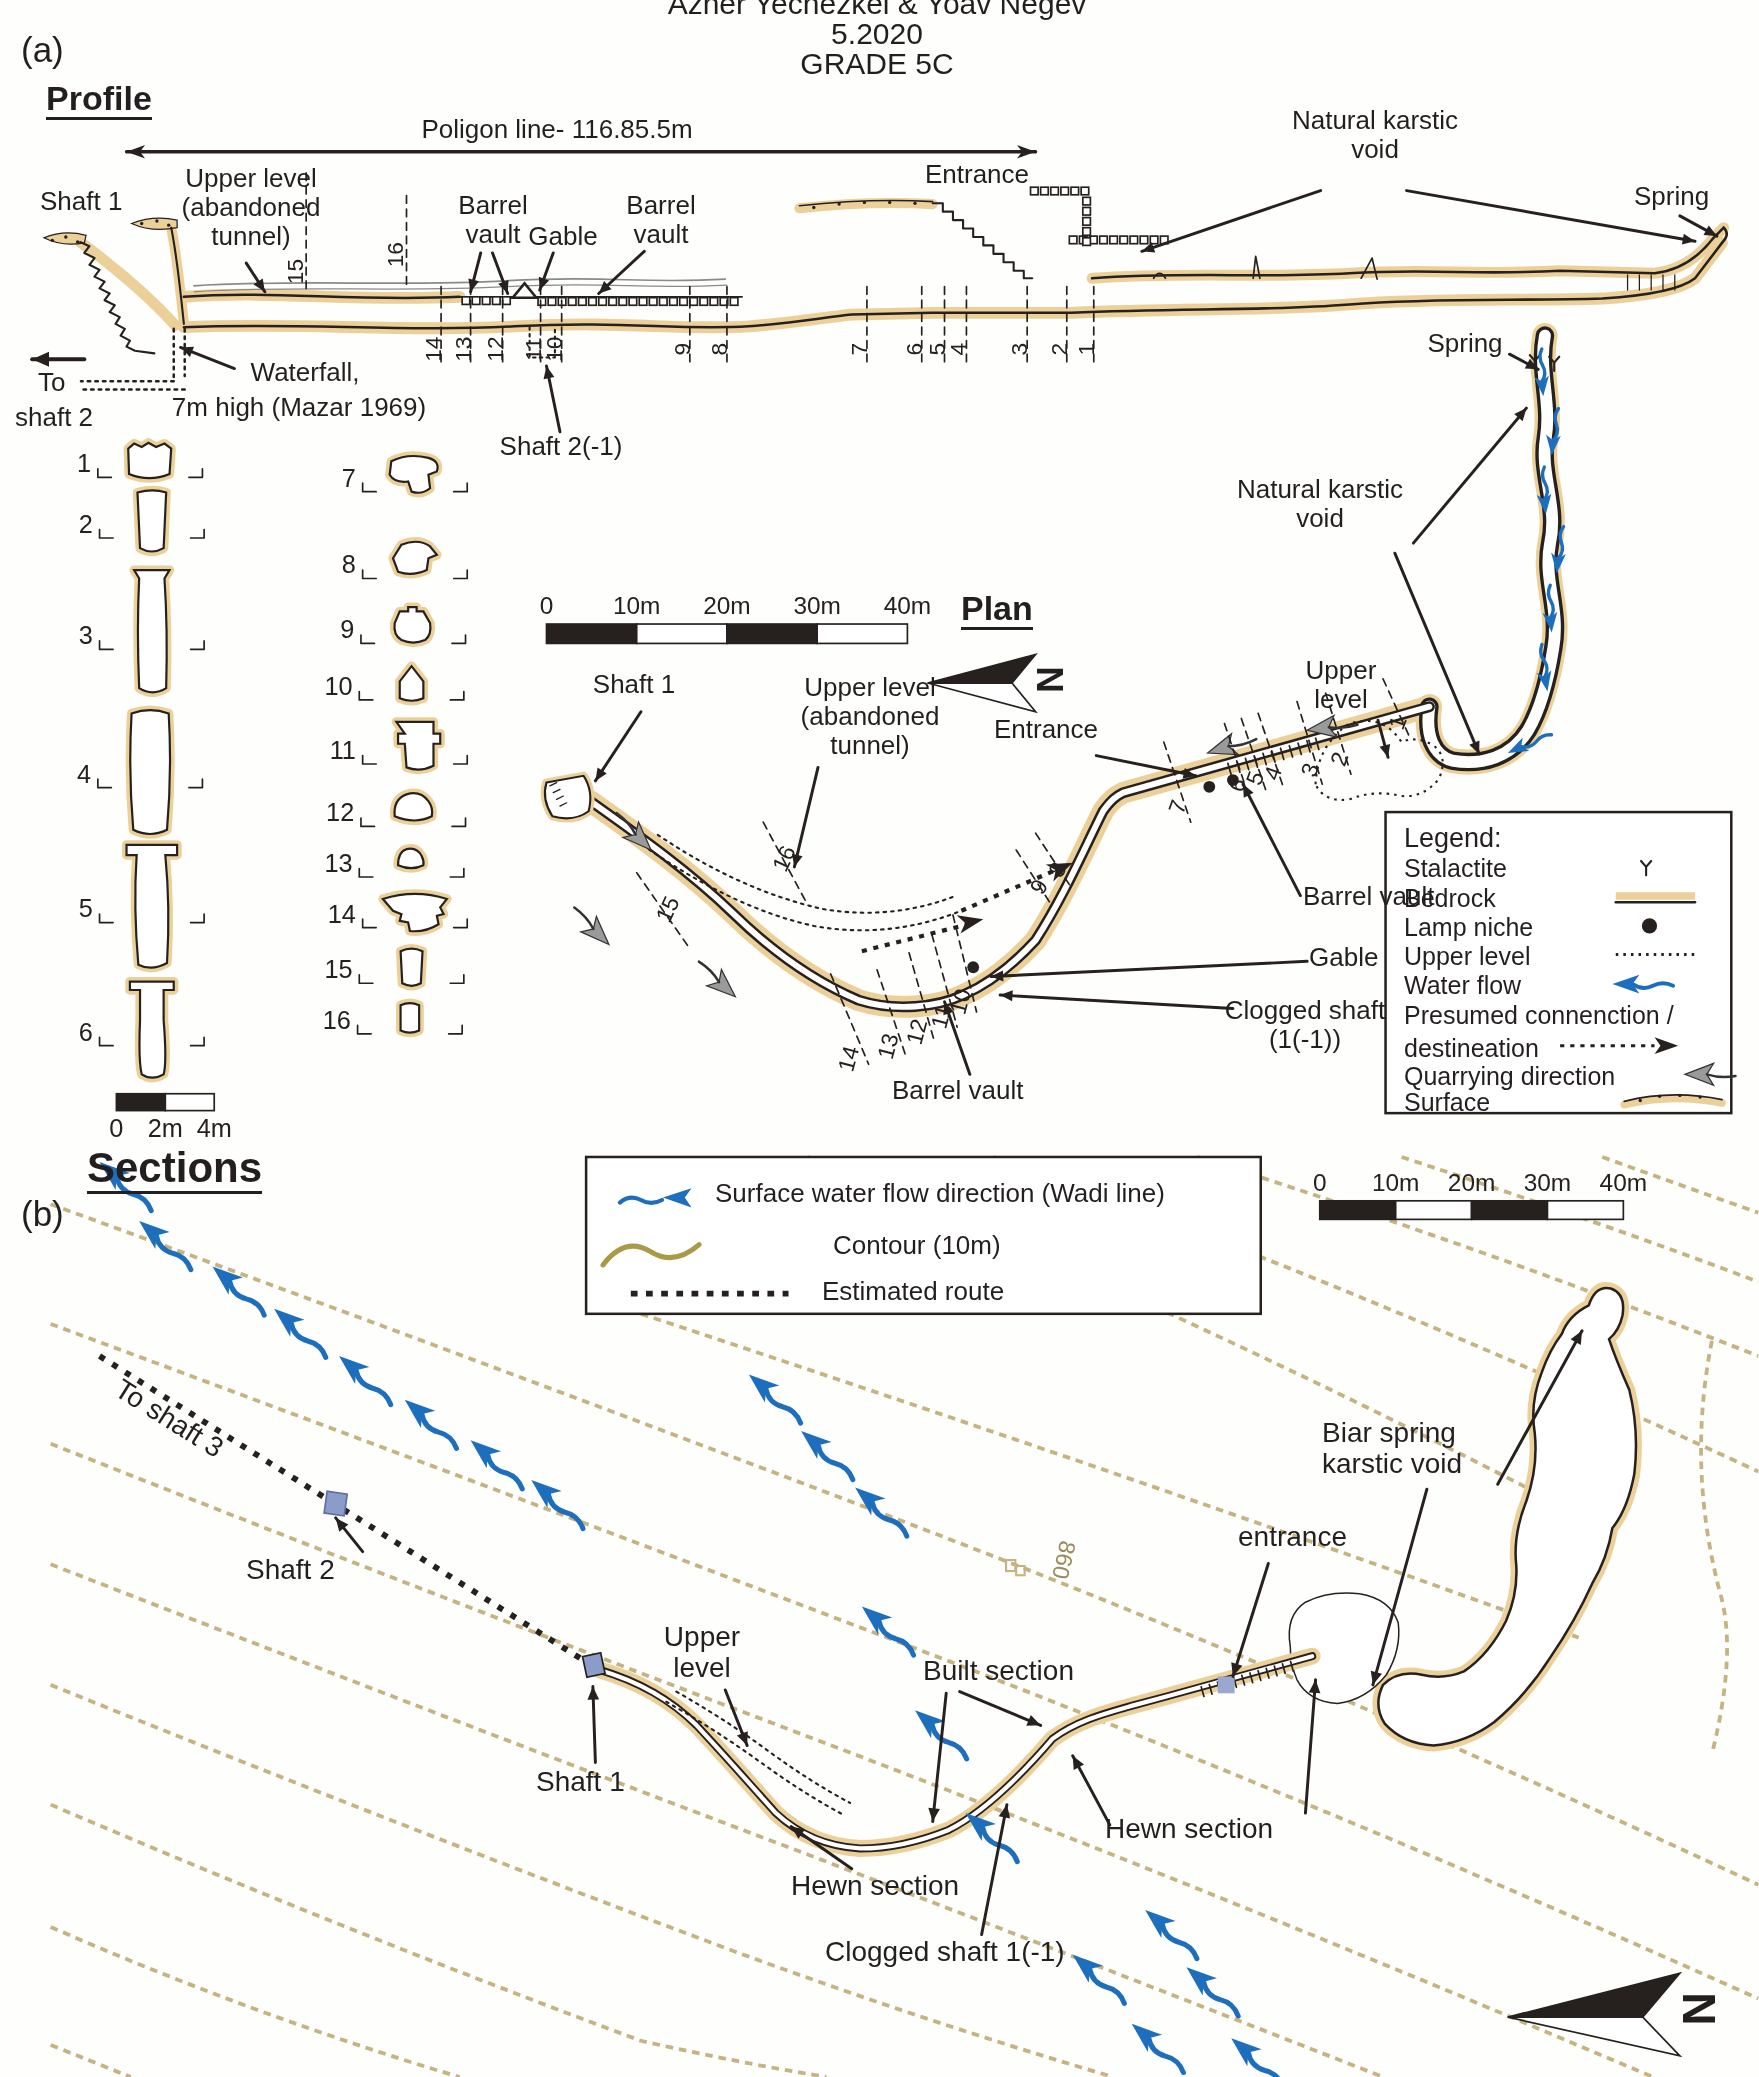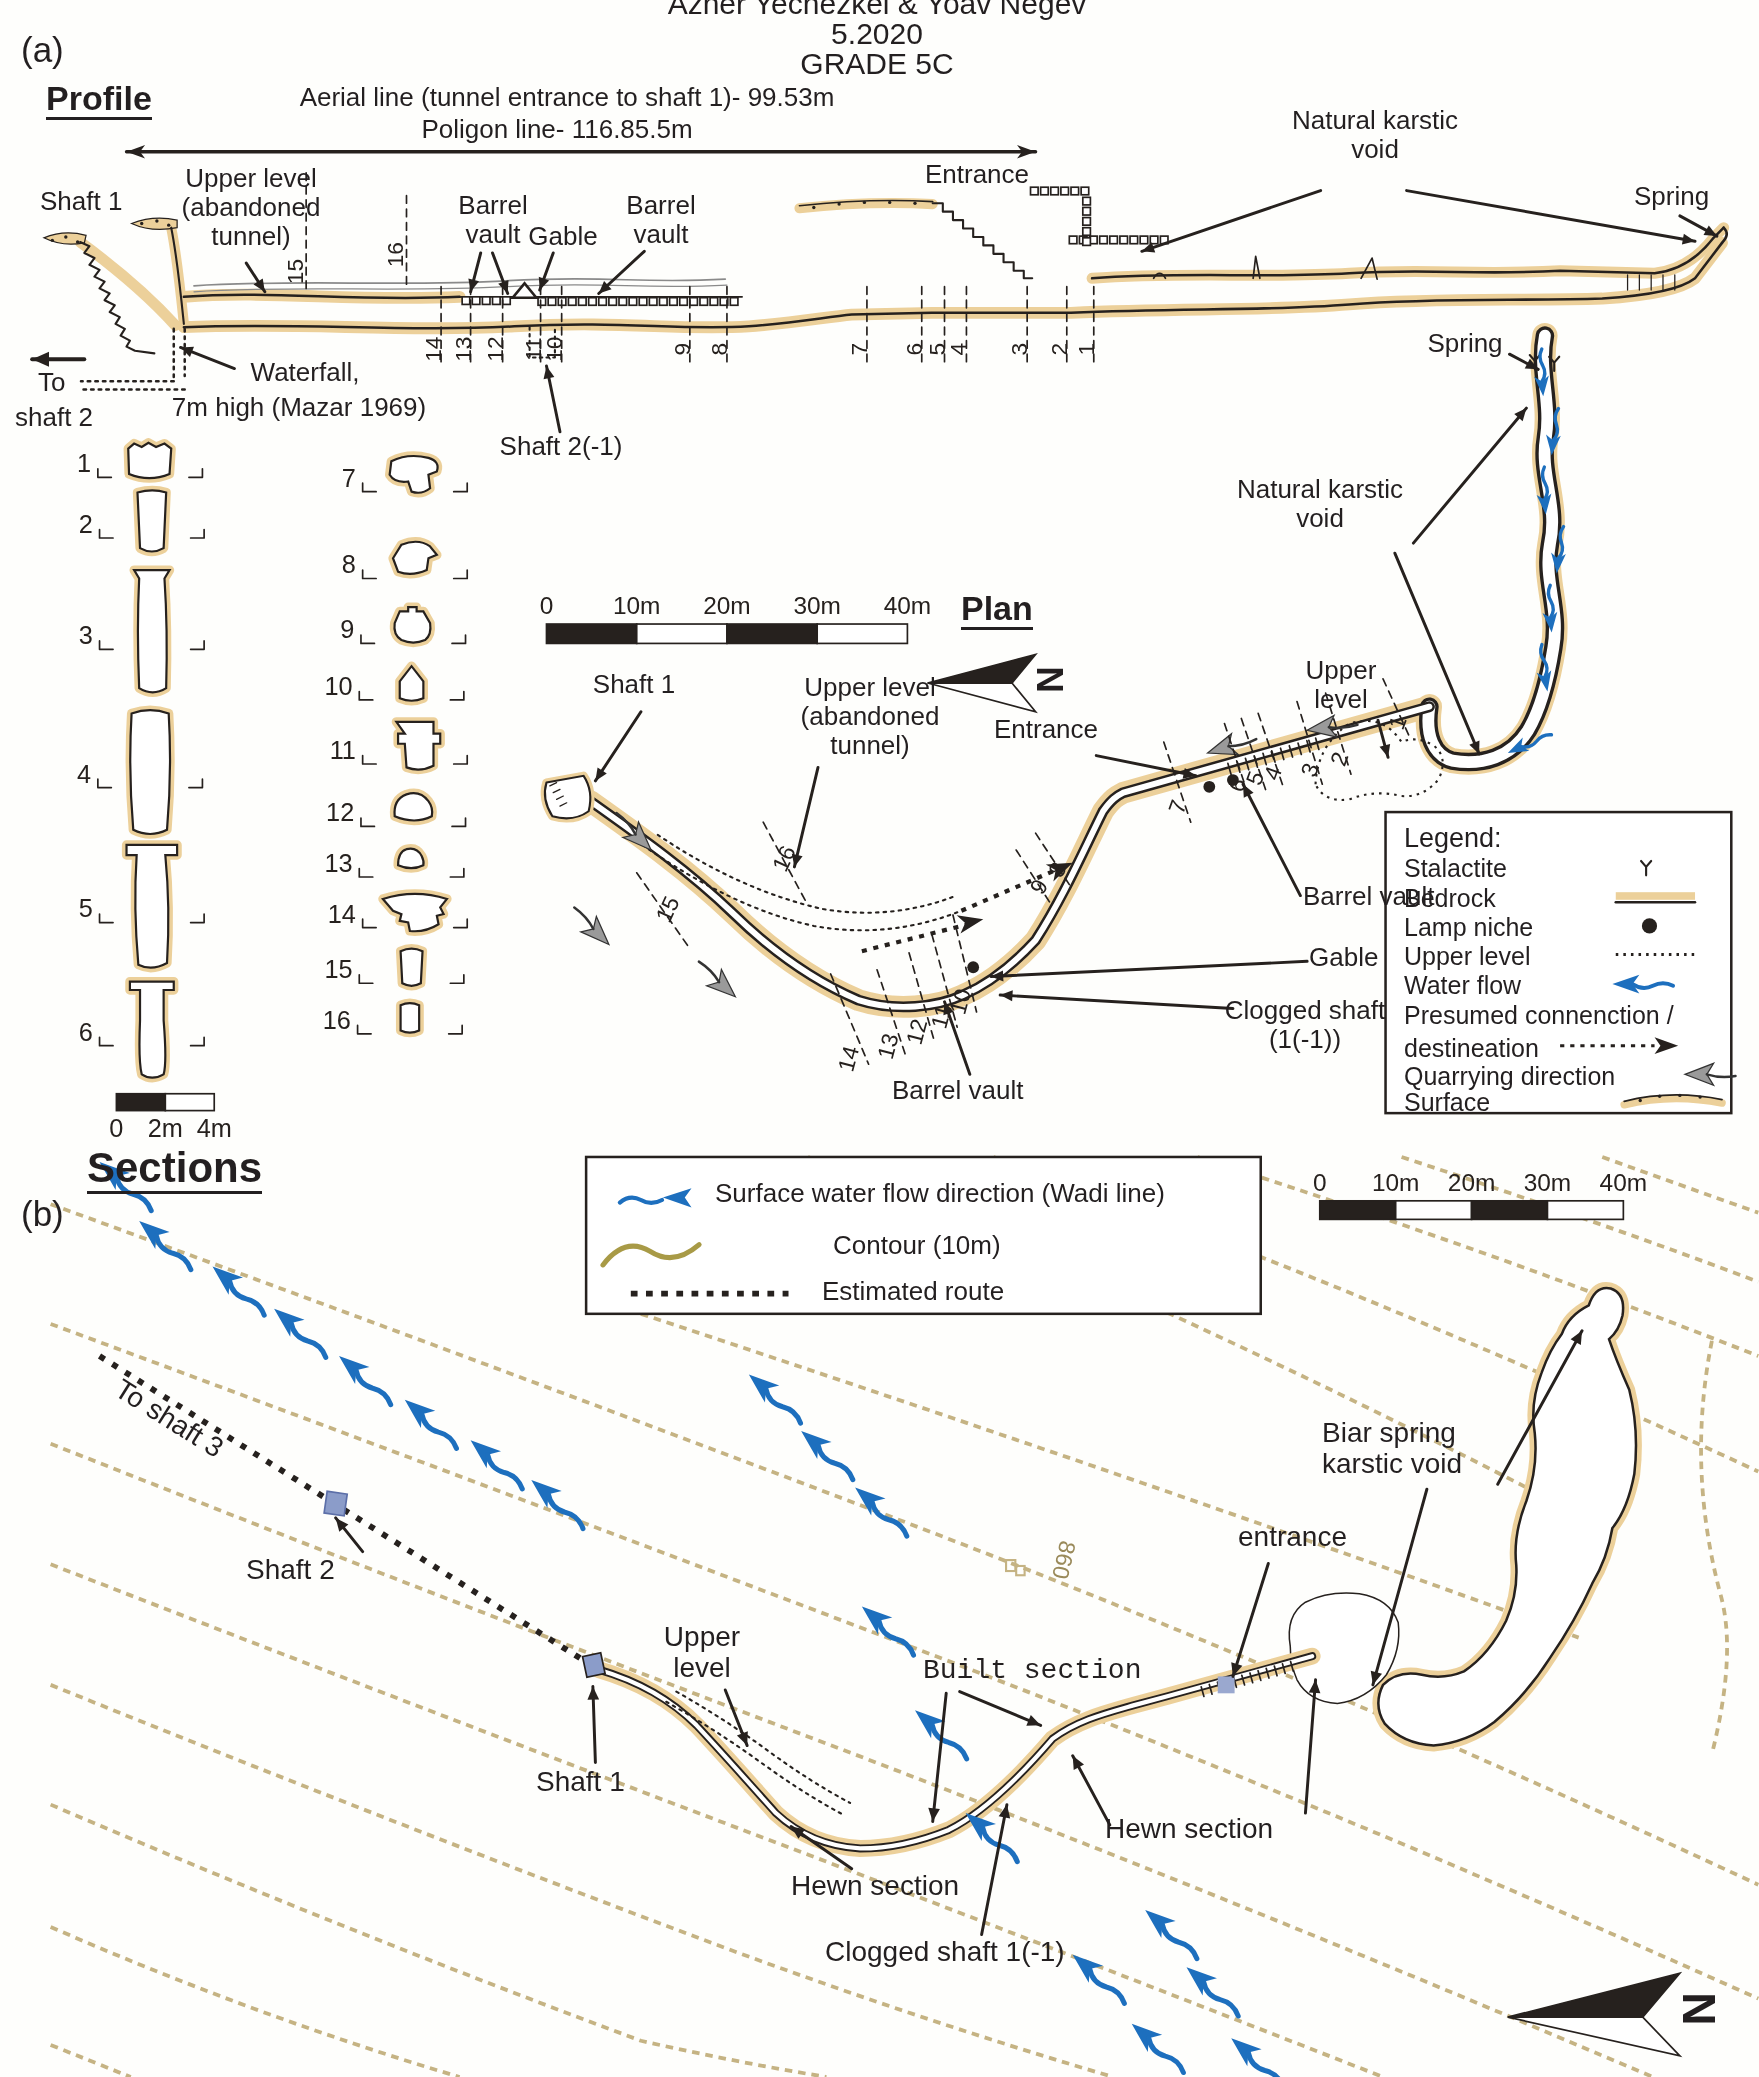--- a/index.html
+++ b/index.html
@@ -624,21 +624,20 @@
         <circle cx="1992" cy="1299" r="2" fill="#26211e"></circle>
         <circle cx="2016" cy="1301" r="2" fill="#26211e"></circle>
       </g>
     </svg>
 
 <div class="lbl ctr" style="left:877px;top:-13.5px;font-size:30px;">Azher Yechezkel &amp; Yoav Negev</div>
 <div class="lbl ctr" style="left:877px;top:17px;font-size:30px;">5.2020</div>
 <div class="lbl ctr" style="left:877px;top:47px;font-size:30px;">GRADE 5C</div>
 <div class="lbl" style="left:21px;top:30px;font-size:35px;">(a)</div>
 <div class="lbl hdg" style="left:46px;top:79px;font-size:34px;">Profile</div>
-<div class="lbl ctr" style="left:567px;top:83px;">Aerial line (tunnel entrance to shaft 1)- 99.53m</div>
 <div class="lbl ctr" style="left:557px;top:115px;">Poligon line- 116.85.5m</div>
 <div class="lbl" style="left:40px;top:187px;">Shaft 1</div>
 <div class="lbl ctr" style="left:251px;top:164px;">
   <div>Upper level</div>
   <div>(abandoned</div>
   <div>tunnel)</div>
 </div>
 <div class="lbl ctr" style="left:493px;top:191px;">
   <div>Barrel</div>
       <div>vault</div>
@@ -700,21 +699,21 @@
 <div class="lbl" style="left:715px;top:1179px;">Surface water flow direction (Wadi line)</div>
 <div class="lbl" style="left:833px;top:1231px;">Contour (10m)</div>
 <div class="lbl" style="left:822px;top:1277px;">Estimated route</div>
 <div class="lbl b33" style="left:126px;top:1373px;transform:rotate(32deg);transform-origin:left top;">To shaft 3</div>
 <div class="lbl b33" style="left:246px;top:1554px;">Shaft 2</div>
 <div class="lbl b33" style="left:536px;top:1766px;">Shaft 1</div>
 <div class="lbl b33 ctr" style="left:702px;top:1621px;">
   <div>Upper</div>
       <div>level</div>
 </div>
-<div class="lbl b33" style="left:923px;top:1655px;font-family:Liberation Mono, monospace;">Built section</div>
+<div class="lbl b33" style="left:923px;top:1655px;">Built section</div>
 <div class="lbl b33" style="left:791px;top:1870px;">Hewn section</div>
 <div class="lbl b33" style="left:1105px;top:1813px;">Hewn section</div>
 <div class="lbl b33" style="left:825px;top:1936px;">Clogged shaft 1(-1)</div>
 <div class="lbl b33" style="left:1238px;top:1521px;">entrance</div>
 <div class="lbl b33" style="left:1322px;top:1417px;">
   <div>Biar spring</div>
       <div>karstic void</div>
 </div>
 <div class="lbl" style="left:1044px;top:1547px;font-size:23px;color:#9a8a5a;transform:rotate(103deg);">860</div>
 <div class="lbl" style="left:1036px;top:659px;font-size:37px;font-weight:bold;transform:rotate(90deg);">N</div>

